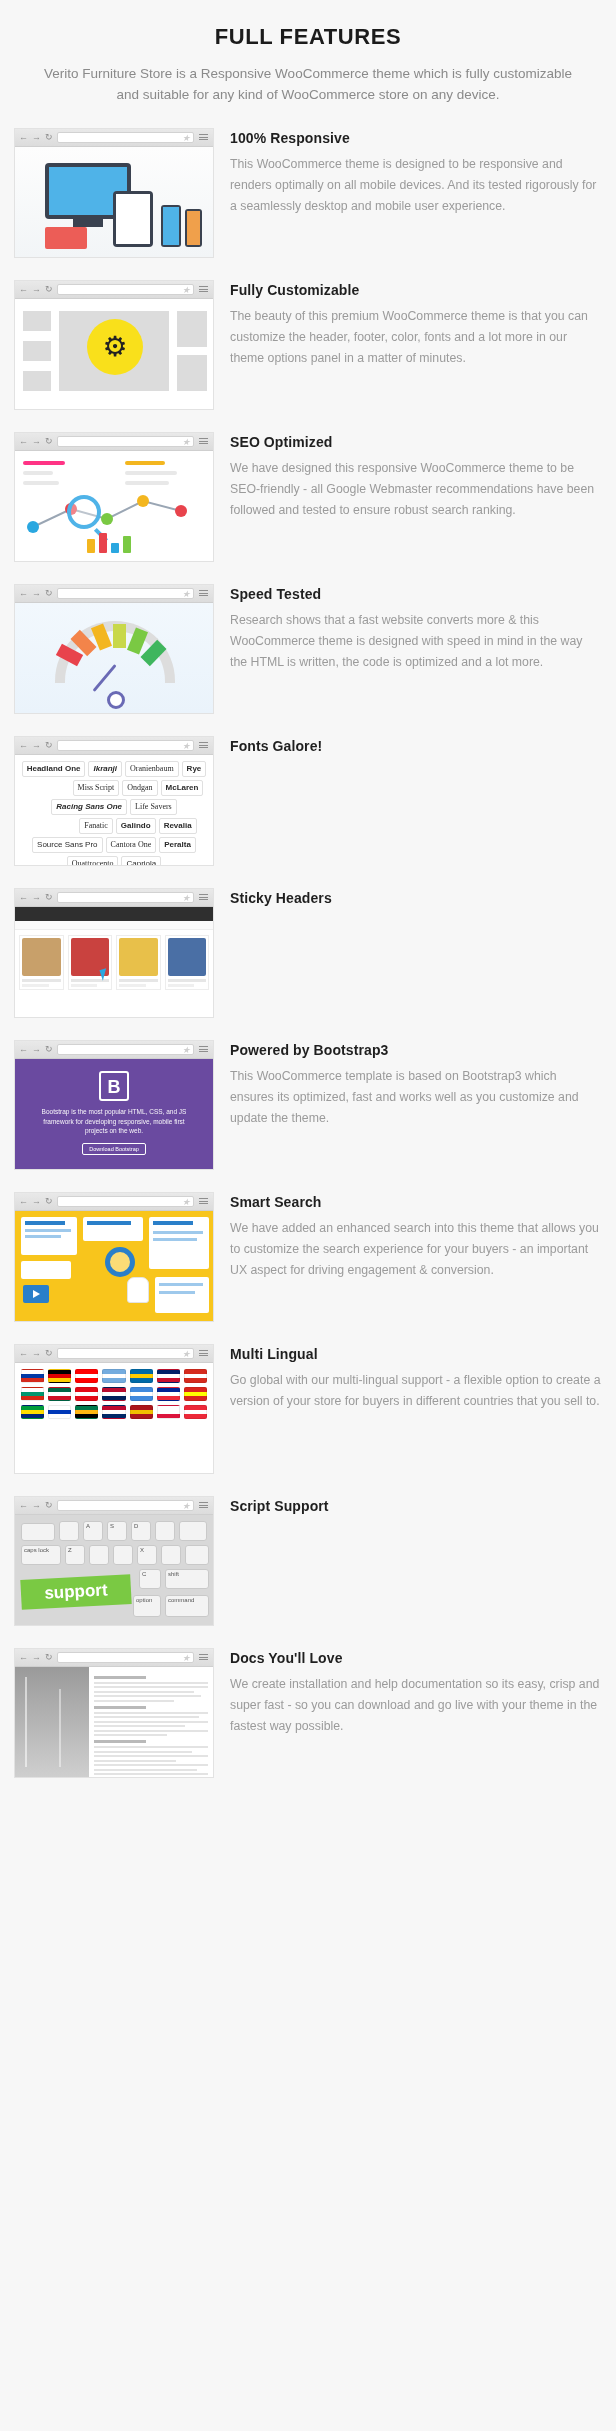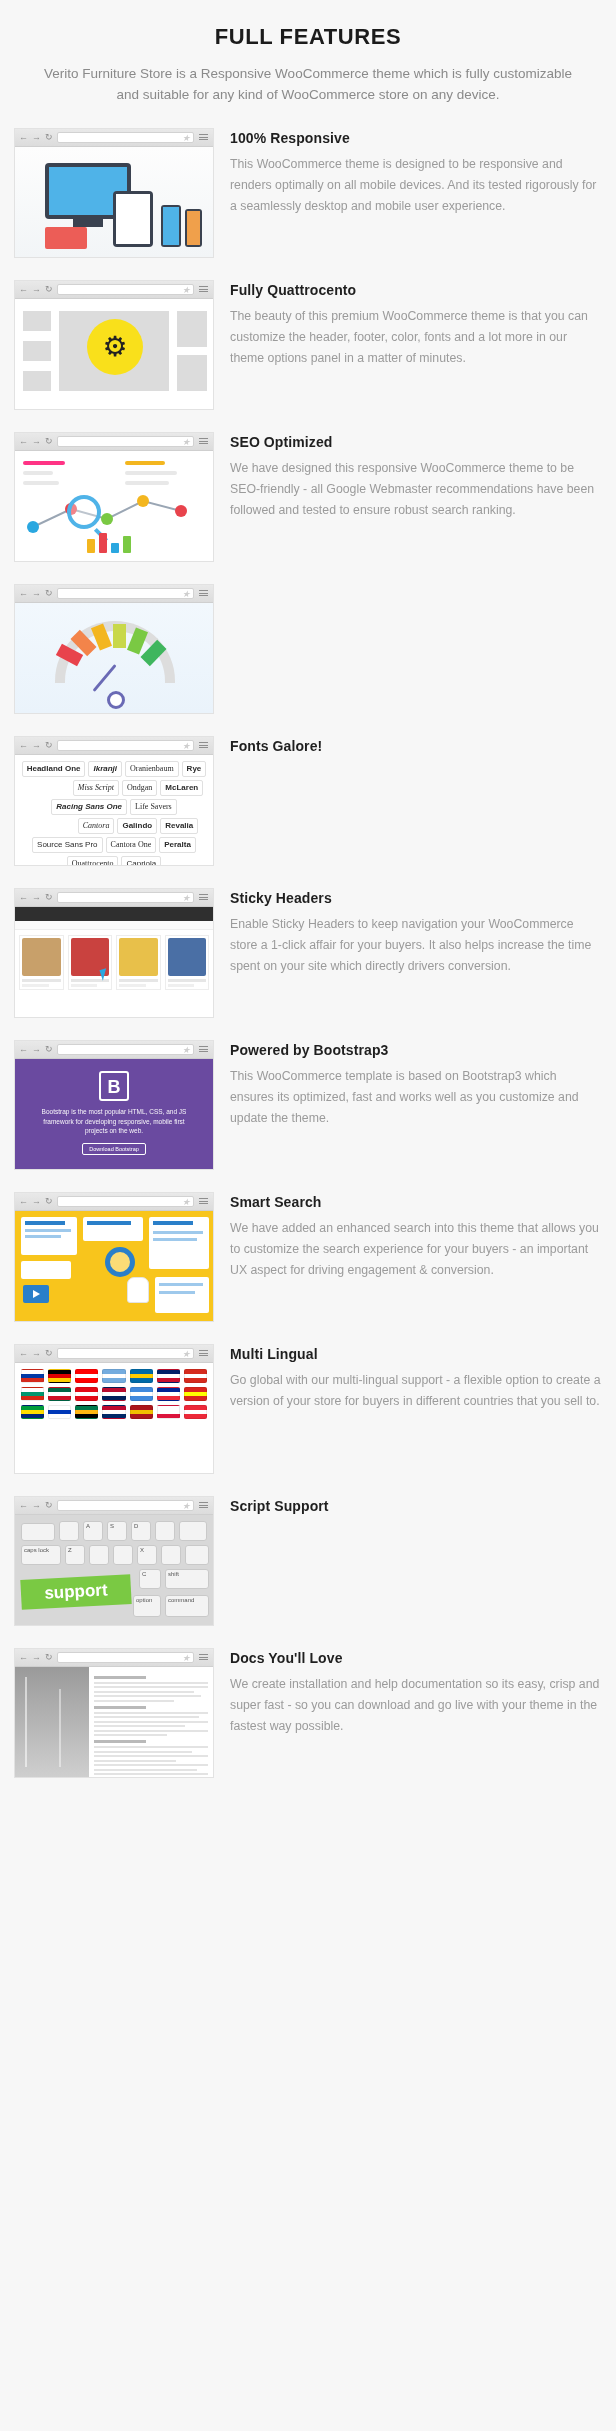--- a/index.html
+++ b/index.html
@@ -134,21 +134,21 @@
          background:#fff; border:3px solid #6a6ab5;}
 
   
   .c-fonts { background:#fff; padding:6px 5px; }
   .fontgrid { display:flex; flex-wrap:wrap; gap:3px; justify-content:center; align-content:flex-start; height:100%;}
   .fchip {
     border:1px solid #e0e0e0; background:#fff; border-radius:2px;
     padding:2px 4px; font-size:8px; color:#2b2b2b; line-height:1.25; white-space:nowrap;
   }
   .f-b { font-weight:700; }
-  .f-i { font-style:italic; font-family:"Liberation Serif", serif;margin-left:48px; }
+  .f-i { font-family:"Liberation Serif", serif;margin-left:48px; }
   .f-s { font-family:"Liberation Serif", serif; }
   .f-bi{ font-weight:700; font-style:italic; }
 
   
   .c-sticky { background:#fff; }
   .topbar { position:absolute; top:0; left:0; right:0; height:14px; background:#2f2f2f; }
   .topbar2 { position:absolute; top:14px; left:0; right:0; height:9px; background:#fafafa; border-bottom:1px solid #eee;}
   .prodrow { position:absolute; top:28px; left:4px; right:4px; display:flex; gap:4px; }
   .prod { flex:1; border:1px solid #ededed; background:#fff; padding:2px; }
   .prod .img { height:38px; border-radius:2px; }
@@ -268,21 +268,21 @@
         <span class="blk" style="left:8px;top:72px;width:28px;height:20px"></span>
         <span class="blk" style="left:44px;top:12px;width:110px;height:80px;background:#dcdcdc"></span>
         <span class="blk" style="left:162px;top:12px;width:30px;height:36px"></span>
         <span class="blk" style="left:162px;top:56px;width:30px;height:36px"></span>
         <span class="gear">
             <span>⚙</span>
           </span>
       </div>
     </div>
     <div class="copy">
-      <h3>Fully Quattrocento</h3>
+      <h3>Fully Customizable</h3>
       <p>The beauty of this premium WooCommerce theme is that you can customize the header, footer, color, fonts and a lot more in our theme options panel in a matter of minutes.</p>
     </div>
   </div>
 
   <div class="feature">
     <div class="shot">
       <div class="chrome">
         <span class="nav">←</span>
         <span class="nav">→</span>
         <span class="nav">↻</span>
@@ -343,20 +343,24 @@
         <span class="seg" style="left:48px;top:40px;background:#e8434c;transform:rotate(-62deg)"></span>
         <span class="seg" style="left:62px;top:28px;background:#f3844a;transform:rotate(-44deg)"></span>
         <span class="seg" style="left:80px;top:22px;background:#f3b61f;transform:rotate(-22deg)"></span>
         <span class="seg" style="left:98px;top:21px;background:#c8d84a;transform:rotate(0deg)"></span>
         <span class="seg" style="left:116px;top:26px;background:#7ac943;transform:rotate(22deg)"></span>
         <span class="seg" style="left:132px;top:38px;background:#3fb65e;transform:rotate(44deg)"></span>
         <span class="needle"></span>
         <span class="hub"></span>
       </div>
     </div>
+    <div class="copy">
+      <h3>Speed Tested</h3>
+      <p>Research shows that a fast website converts more &amp; this WooCommerce theme is designed with speed in mind in the way the HTML is written, the code is optimized and a lot more.</p>
+    </div>
   </div>
 
   <div class="feature">
     <div class="shot">
       <div class="chrome">
         <span class="nav">←</span>
         <span class="nav">→</span>
         <span class="nav">↻</span>
         <span class="urlbar">
             <i class="star">★</i>
@@ -371,21 +375,21 @@
         <div class="fontgrid" id="font-grid">
             <span class="fchip f-b">Headland One</span>
             <span class="fchip f-bi">Ikranji</span>
             <span class="fchip f-s">Oranienbaum</span>
             <span class="fchip f-b">Rye</span>
             <span class="fchip f-i">Miss Script</span>
             <span class="fchip f-s">Ondgan</span>
             <span class="fchip f-b">McLaren</span>
             <span class="fchip f-bi">Racing Sans One</span>
             <span class="fchip f-s">Life Savers</span>
-            <span class="fchip f-i">Cantora</span>
+            <span class="fchip f-i">Fanatic</span>
             <span class="fchip f-b">Galindo</span>
             <span class="fchip f-b">Revalia</span>
             <span class="fchip ">Source Sans Pro</span>
             <span class="fchip f-s">Cantora One</span>
             <span class="fchip f-b">Peralta</span>
             <span class="fchip f-s">Quattrocento</span>
             <span class="fchip ">Capriola</span>
           </div>
       </div>
     </div>
@@ -432,21 +436,20 @@
             <div class="img" style="background:#4a6fa5"></div>
             <div class="t"></div>
               <div class="t2"></div>
           </div>
         </div>
         <span class="cursor"></span>
       </div>
     </div>
     <div class="copy">
       <h3>Sticky Headers</h3>
-      <p>Enable Sticky Headers to keep navigation your WooCommerce store a 1-click affair for your buyers. It also helps increase the time spent on your site which directly drivers conversion.</p>
     </div>
   </div>
 
   <div class="feature">
     <div class="shot">
       <div class="chrome">
         <span class="nav">←</span>
         <span class="nav">→</span>
         <span class="nav">↻</span>
         <span class="urlbar">

